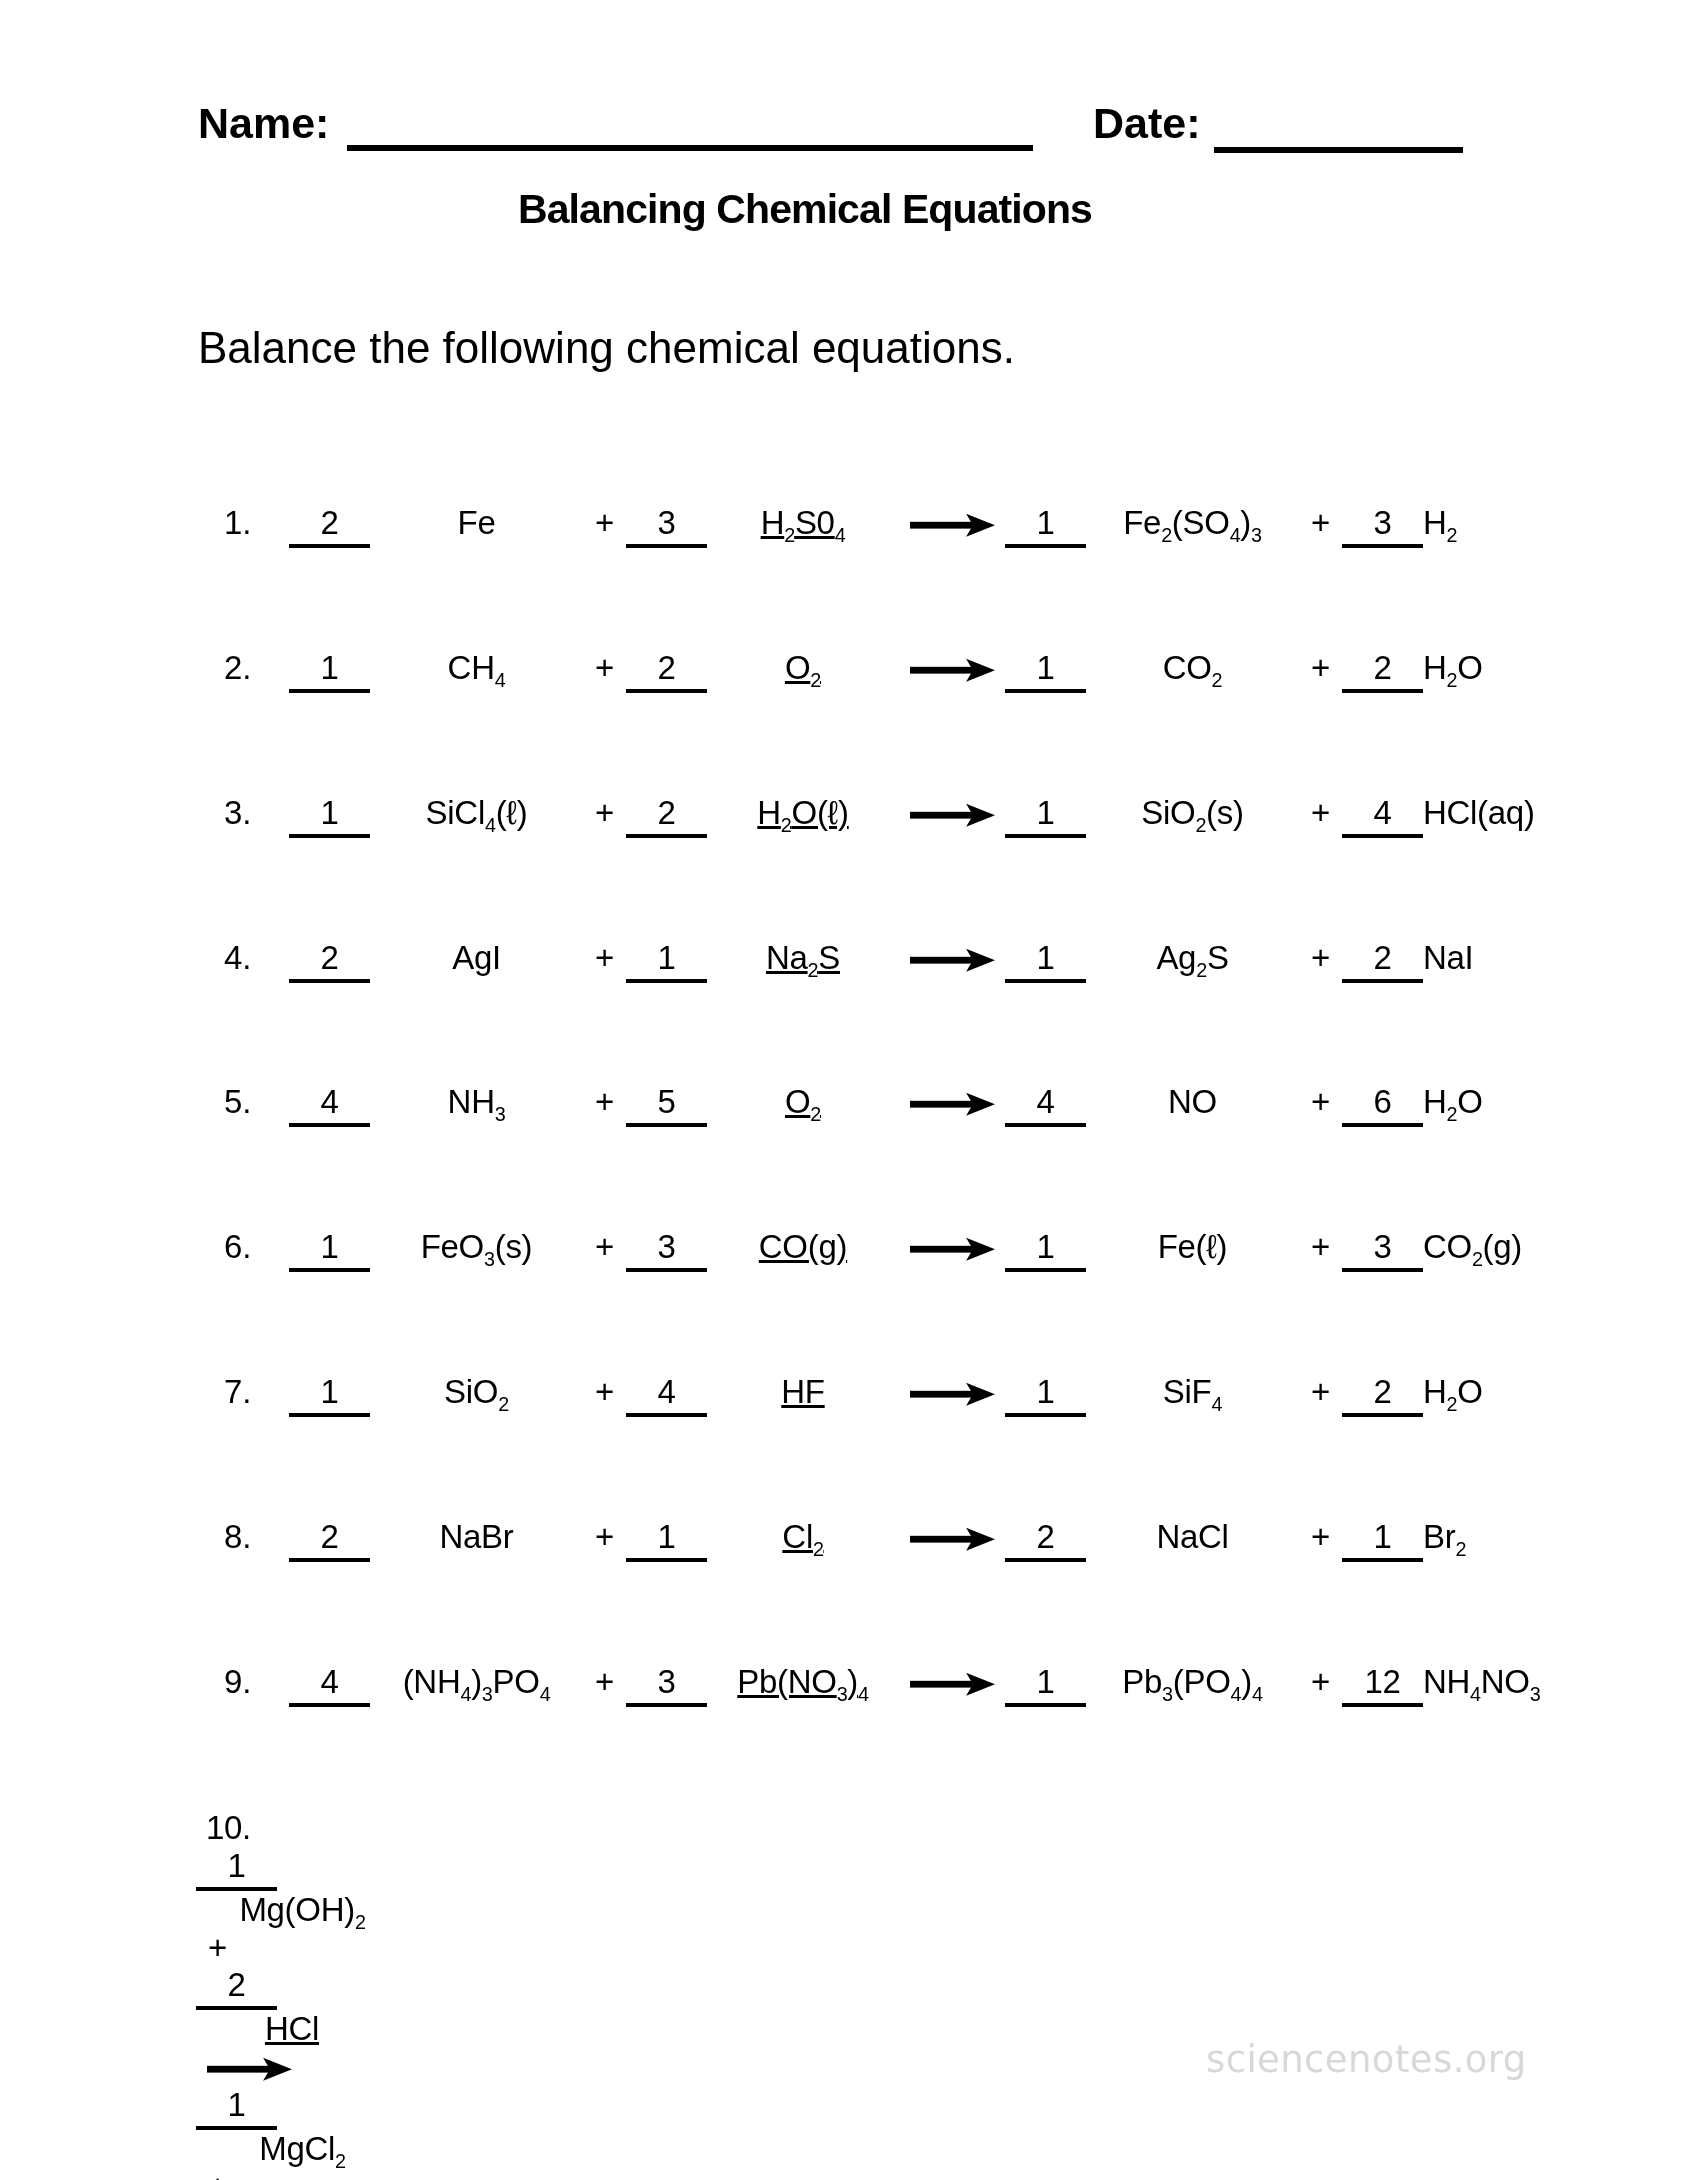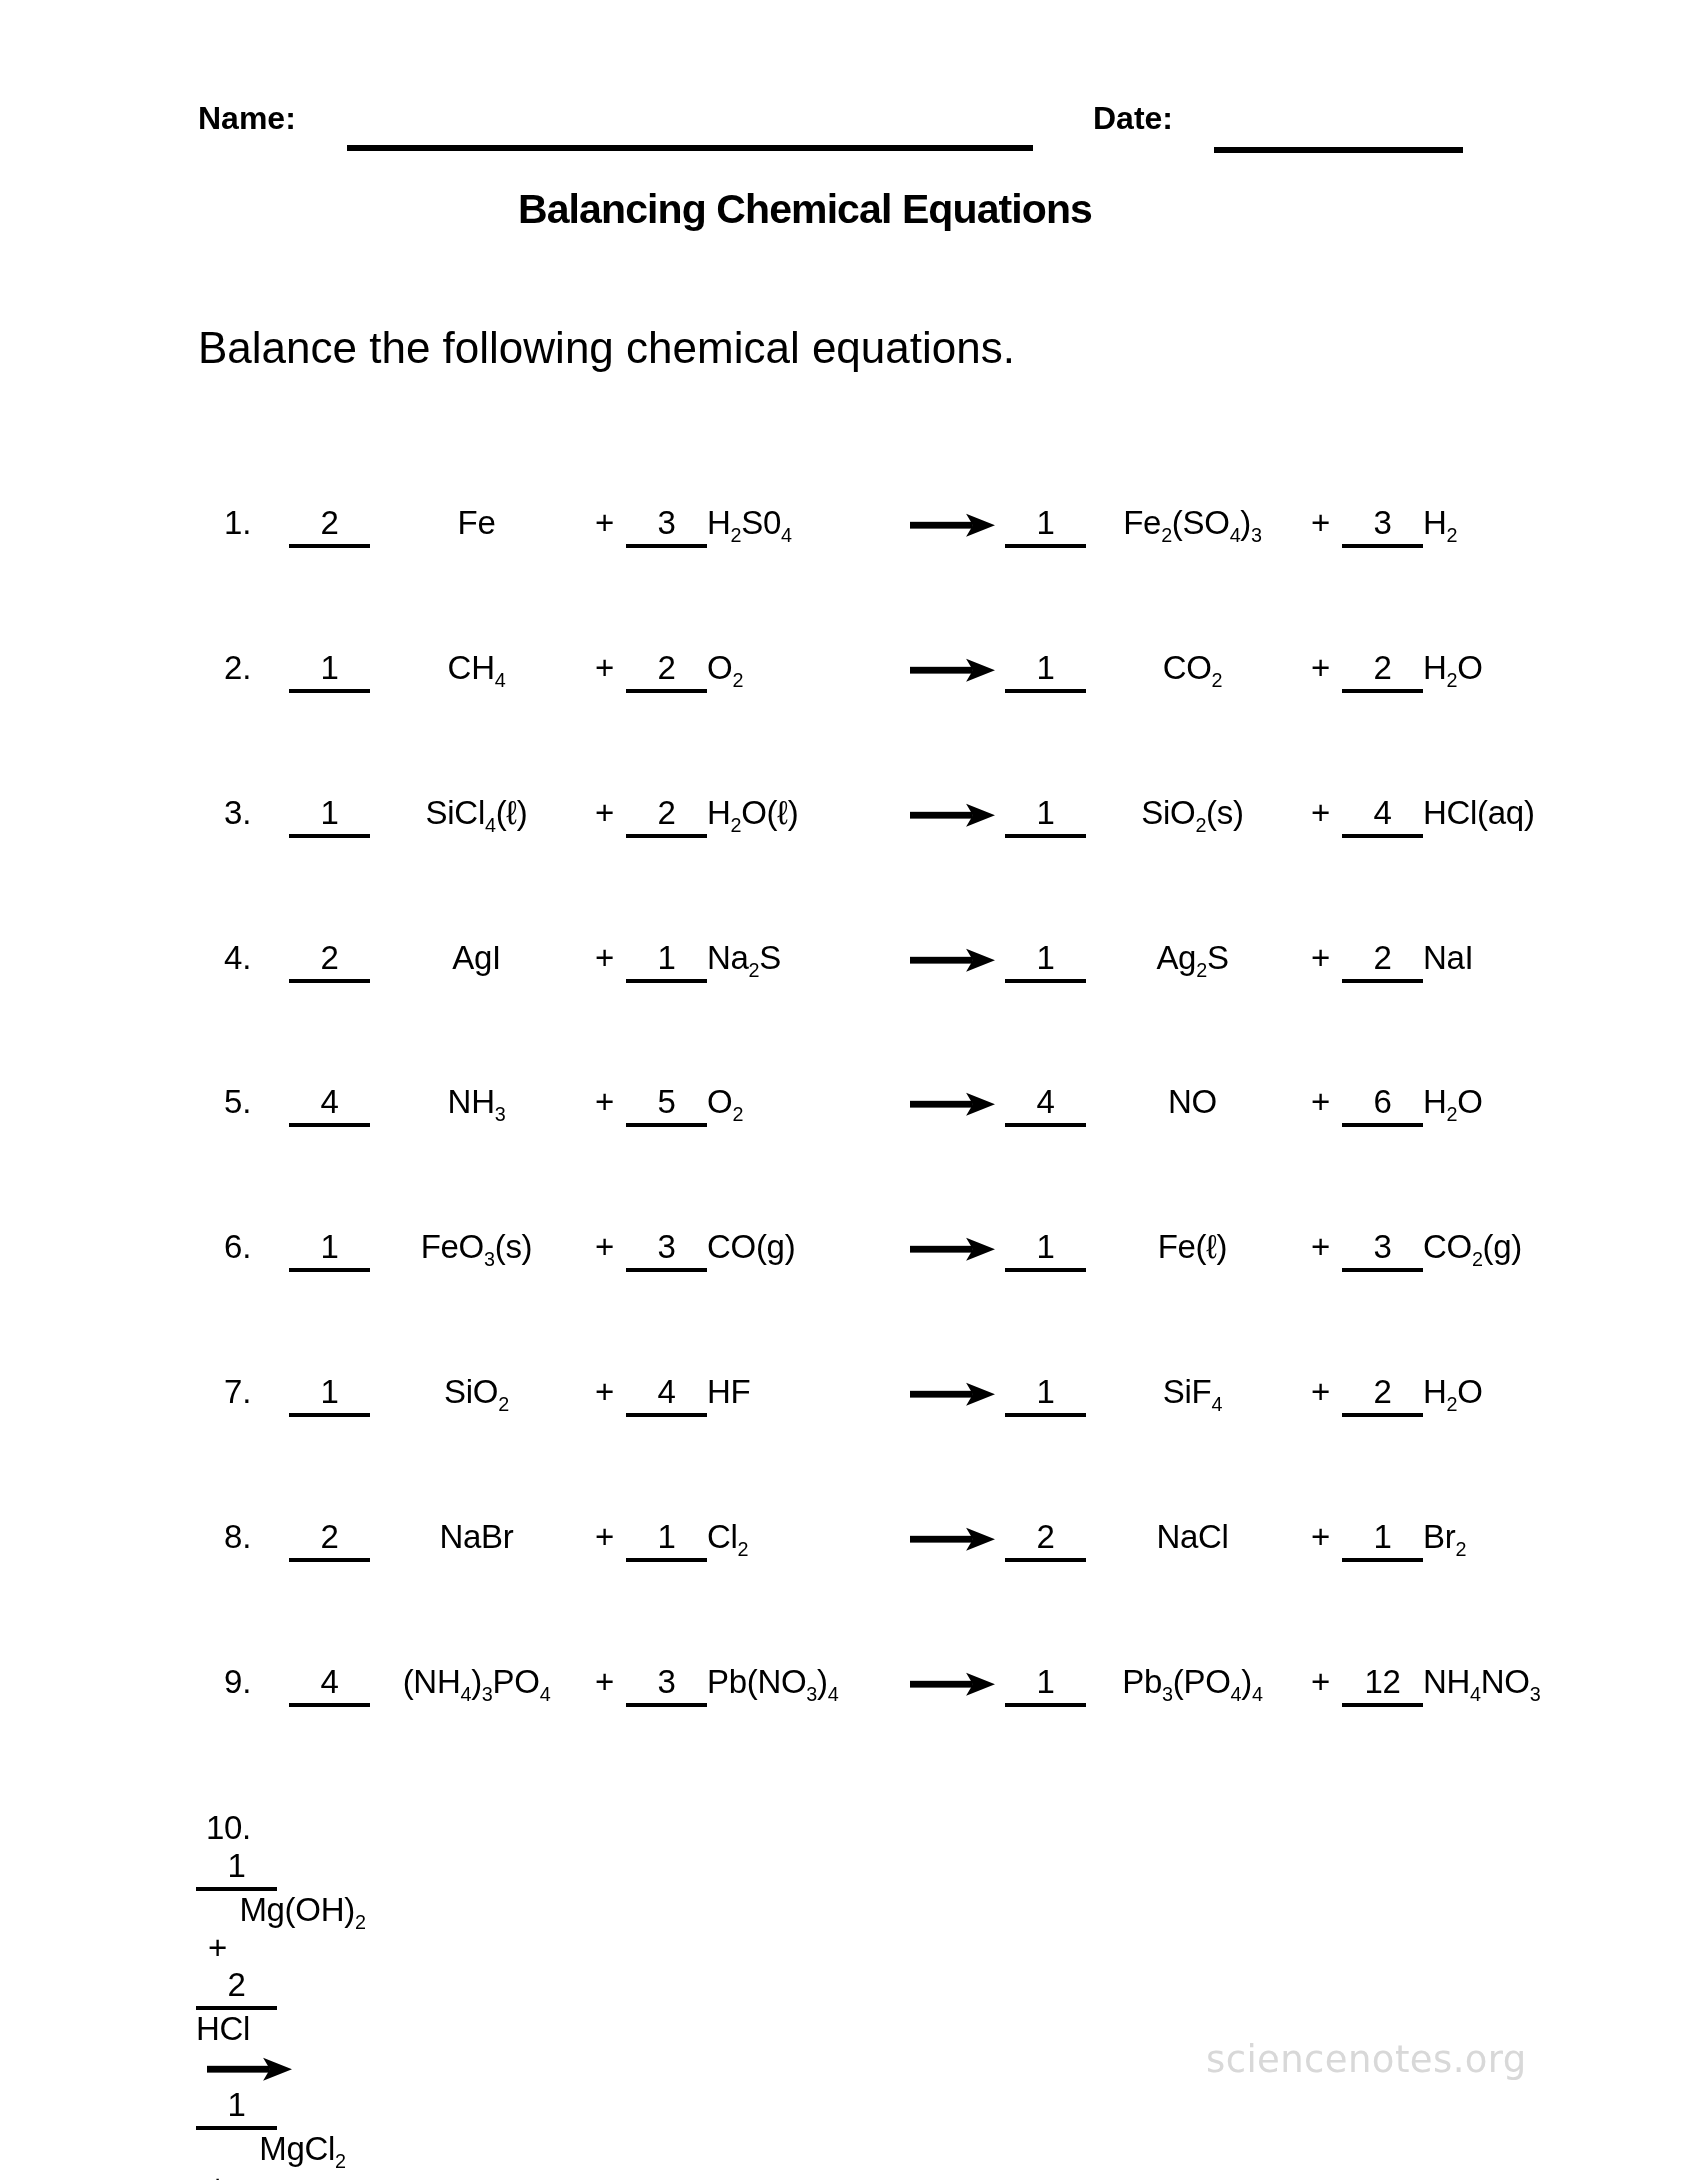--- a/index.html
+++ b/index.html
@@ -1,32 +1,32 @@
 <!DOCTYPE html>
 <html style="font-size:13.6px"><head>
 <meta charset="utf-8">
 <style>
   html,body{margin:0;padding:0;}
   body{
     width:1685px;height:2181px;position:relative;background:#ffffff;color:#000;
     font-family:"Liberation Sans","DejaVu Sans",sans-serif;overflow:hidden;
   }
-  .hdr-label{position:absolute;font-weight:bold;font-size:32px;line-height:1;}
+  .hdr-label{position:absolute;font-weight:bold;font-size:43px;line-height:1;}
   .rule{position:absolute;background:#000;}
   .title{position:absolute;left:0;top:189px;width:1610px;text-align:center;
          font-weight:bold;font-size:41px;line-height:1;letter-spacing:-0.9px;}
   .instr{position:absolute;left:198px;top:324px;font-size:44px;line-height:1.1;}
   .eq-row{position:absolute;left:196px;width:1414px;display:flex;align-items:baseline;
           font-size:33px;line-height:1.15;letter-spacing:-0.3px;white-space:nowrap;}
   .c{flex:0 0 auto;}
   .num{width:55px;text-align:right;}
   .sp{width:38px;}
   .blank{width:81px;text-align:center;border-bottom:4.3px solid #000;padding-bottom:1.7px;}
   .f1,.f3{width:213px;text-align:center;}
-  .f2{width:192px;}
+  .f2{width:192px;text-align:center;text-decoration:underline;}
   .f4{width:153px;text-align:left;}
   .plus{width:43px;text-align:center;}
   .arrow{width:106px;text-align:center;}
   .arrow svg{display:inline-block;vertical-align:-3.4px;}
   sub{font-size:60%;line-height:0;}
   .wm{position:absolute;left:1206px;top:2038px;font-size:37px;color:#d8d8d8;
       font-family:"DejaVu Sans",sans-serif;letter-spacing:0.4px;text-align:right;}
 </style>
 </head>
 <body>

